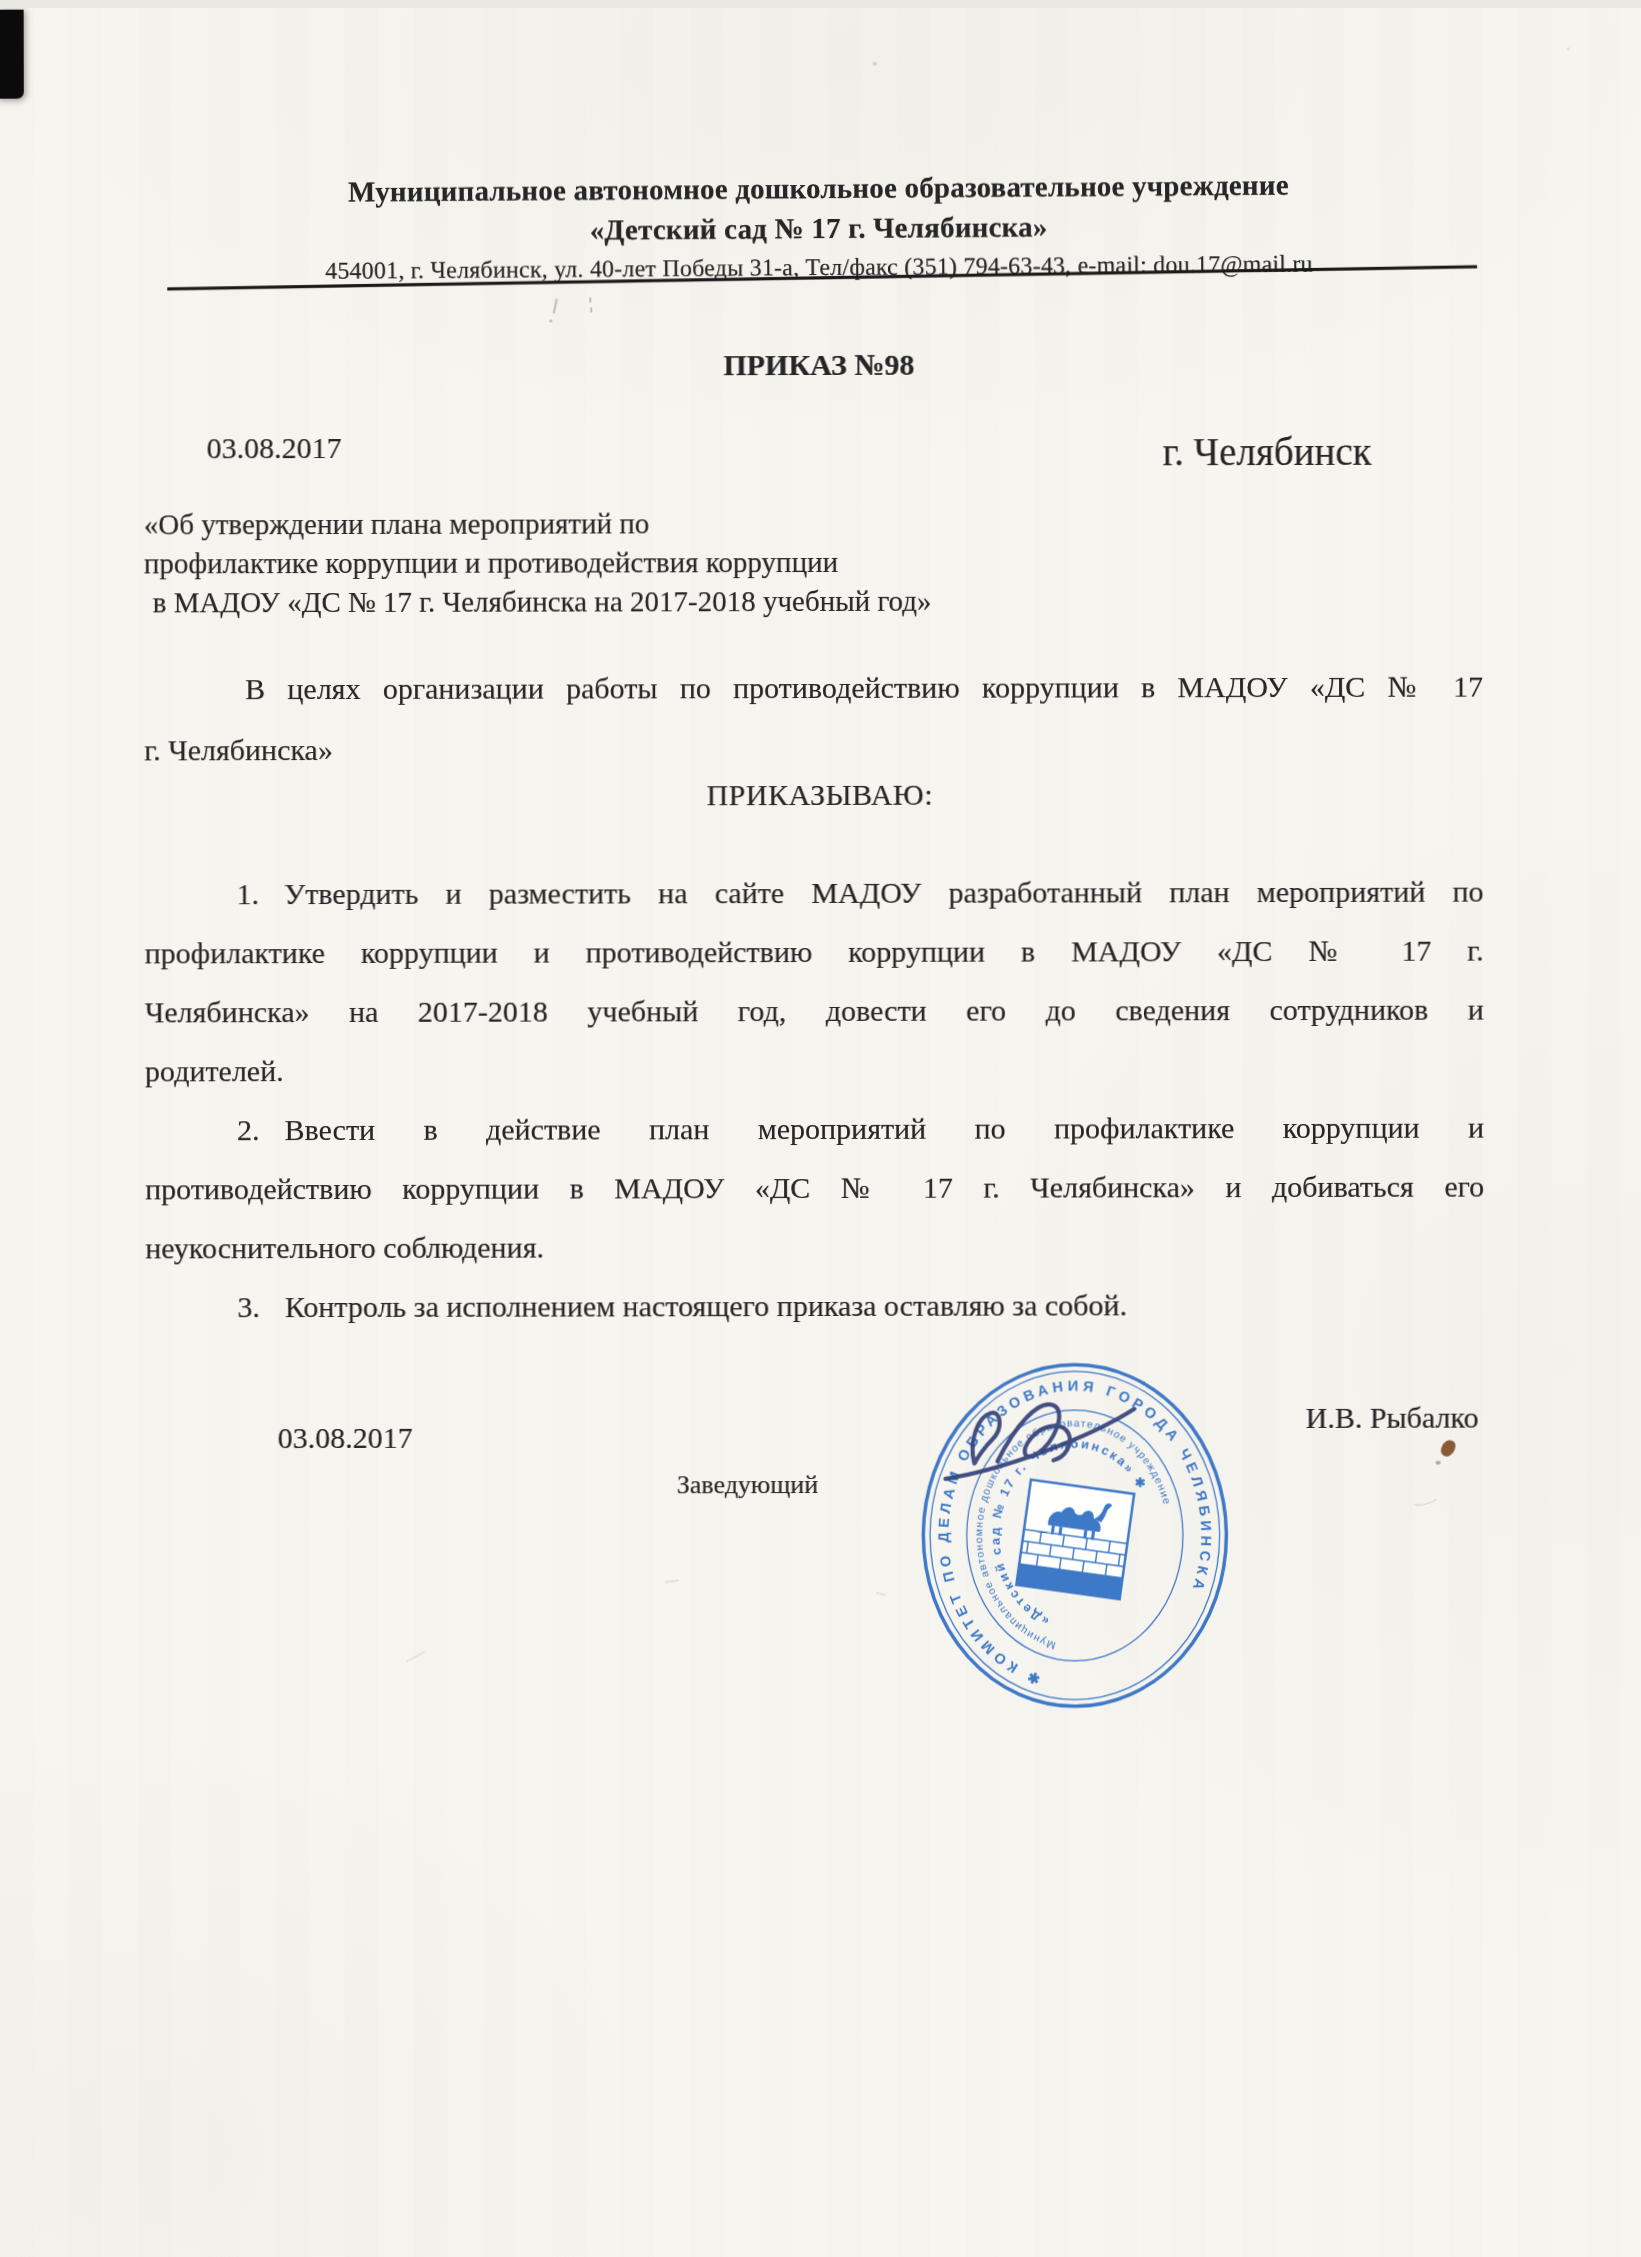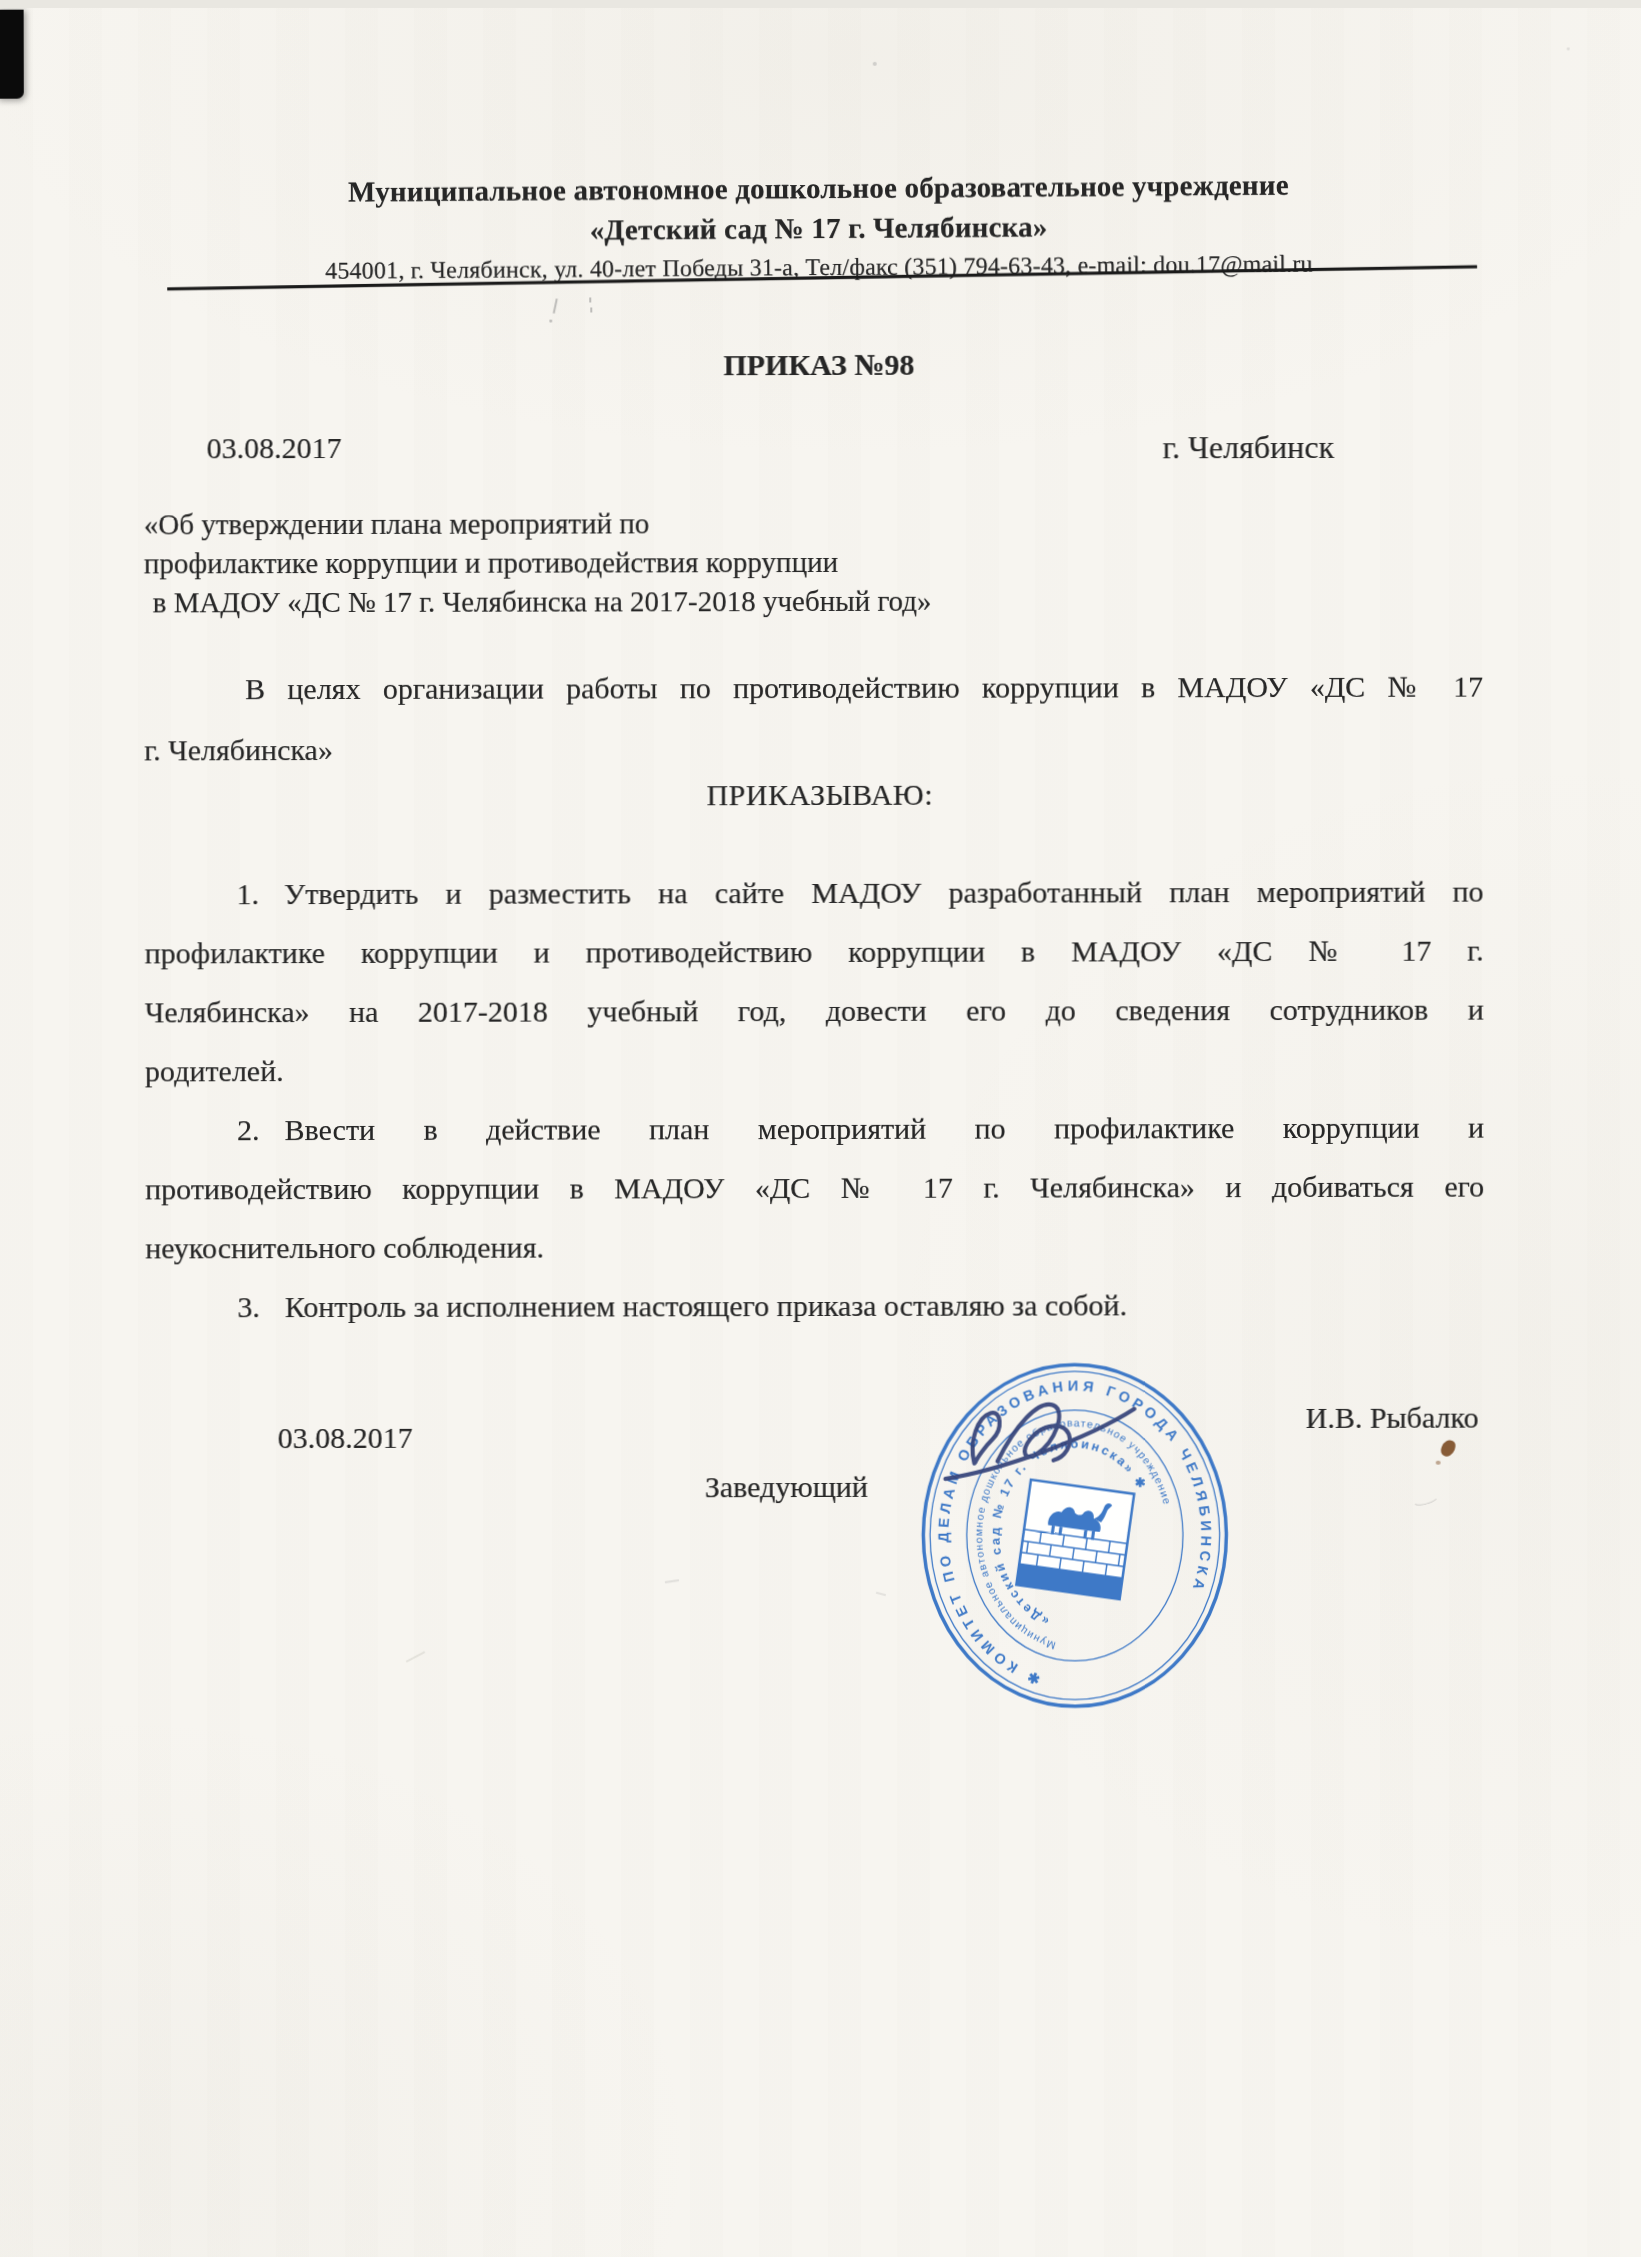--- a/index.html
+++ b/index.html
@@ -21,38 +21,38 @@
 
   
   .header-block{ top:160px; left:0; width:1641px; text-align:center; transform:rotate(-0.3deg); }
   .org-line{ font-weight:bold; font-size:29px; line-height:40px; letter-spacing:0.2px; }
   .contact-line{ font-size:24px; line-height:33px; margin-top:2.9px; letter-spacing:0.2px; }
   .header-rule{ top:278px; left:169px; width:1310px; height:2.9px; background:#1a1a1a;
     transform:rotate(-0.85deg); transform-origin:left center; box-shadow:0 0.5px 0 rgba(0,0,0,.35);}
 
   .order-title{ top:340px; left:0; width:1641px; text-align:center; font-weight:bold; font-size:30px; }
   .date-left{ top:422px; left:208px; font-size:30px; }
-  .city-right{ top:422px; left:1164px; font-size:32px; }
+  .city-right{ top:422px; left:1164px; font-size:39px; }
 
   .subject{ top:496px; left:145px; width:1014px; font-size:29px; line-height:39px; }
   .subject .pad8{ padding-left:8.7px; }
 
   .preamble{ top:649px; left:145px; width:1339px; font-size:30px; line-height:61px; }
   .ind105{ text-indent:101px; }
   .jline{ text-align:justify; text-align-last:justify; }
   .lline{ text-align:left; }
 
   .decree-word{ top:770px; left:0; width:1641px; text-align:center; font-size:30px; letter-spacing:0.5px; }
 
   .items{ top:855px; left:145px; width:1339px; font-size:30px; line-height:59px; }
   .ind95{ text-indent:92px; }
   .inum{ margin-right:25px; }
 
   .sig-date{ top:1412px; left:277px; font-size:30px; }
-  .sig-pos{ top:1462px; left:704px; font-size:30px; }
+  .sig-pos{ top:1462px; left:676px; font-size:26px; }
   .sig-name{ top:1394px; left:1305px; font-size:30px; }
 
   
   .stamp-wrap{ top:1330px; left:881px; width:386px; height:398px; mix-blend-mode:multiply; opacity:.93; }
   .stamp-wrap svg{ width:100%; height:100%; }
   .stA{ font-family:"Liberation Sans",sans-serif; font-weight:700; font-size:15px; letter-spacing:4.5px; }
   .stB{ font-family:"Liberation Sans",sans-serif; font-weight:400; font-size:11px; letter-spacing:1.2px; }
   .stC{ font-family:"Liberation Sans",sans-serif; font-weight:700; font-size:13px; letter-spacing:2.6px; }
 
   

